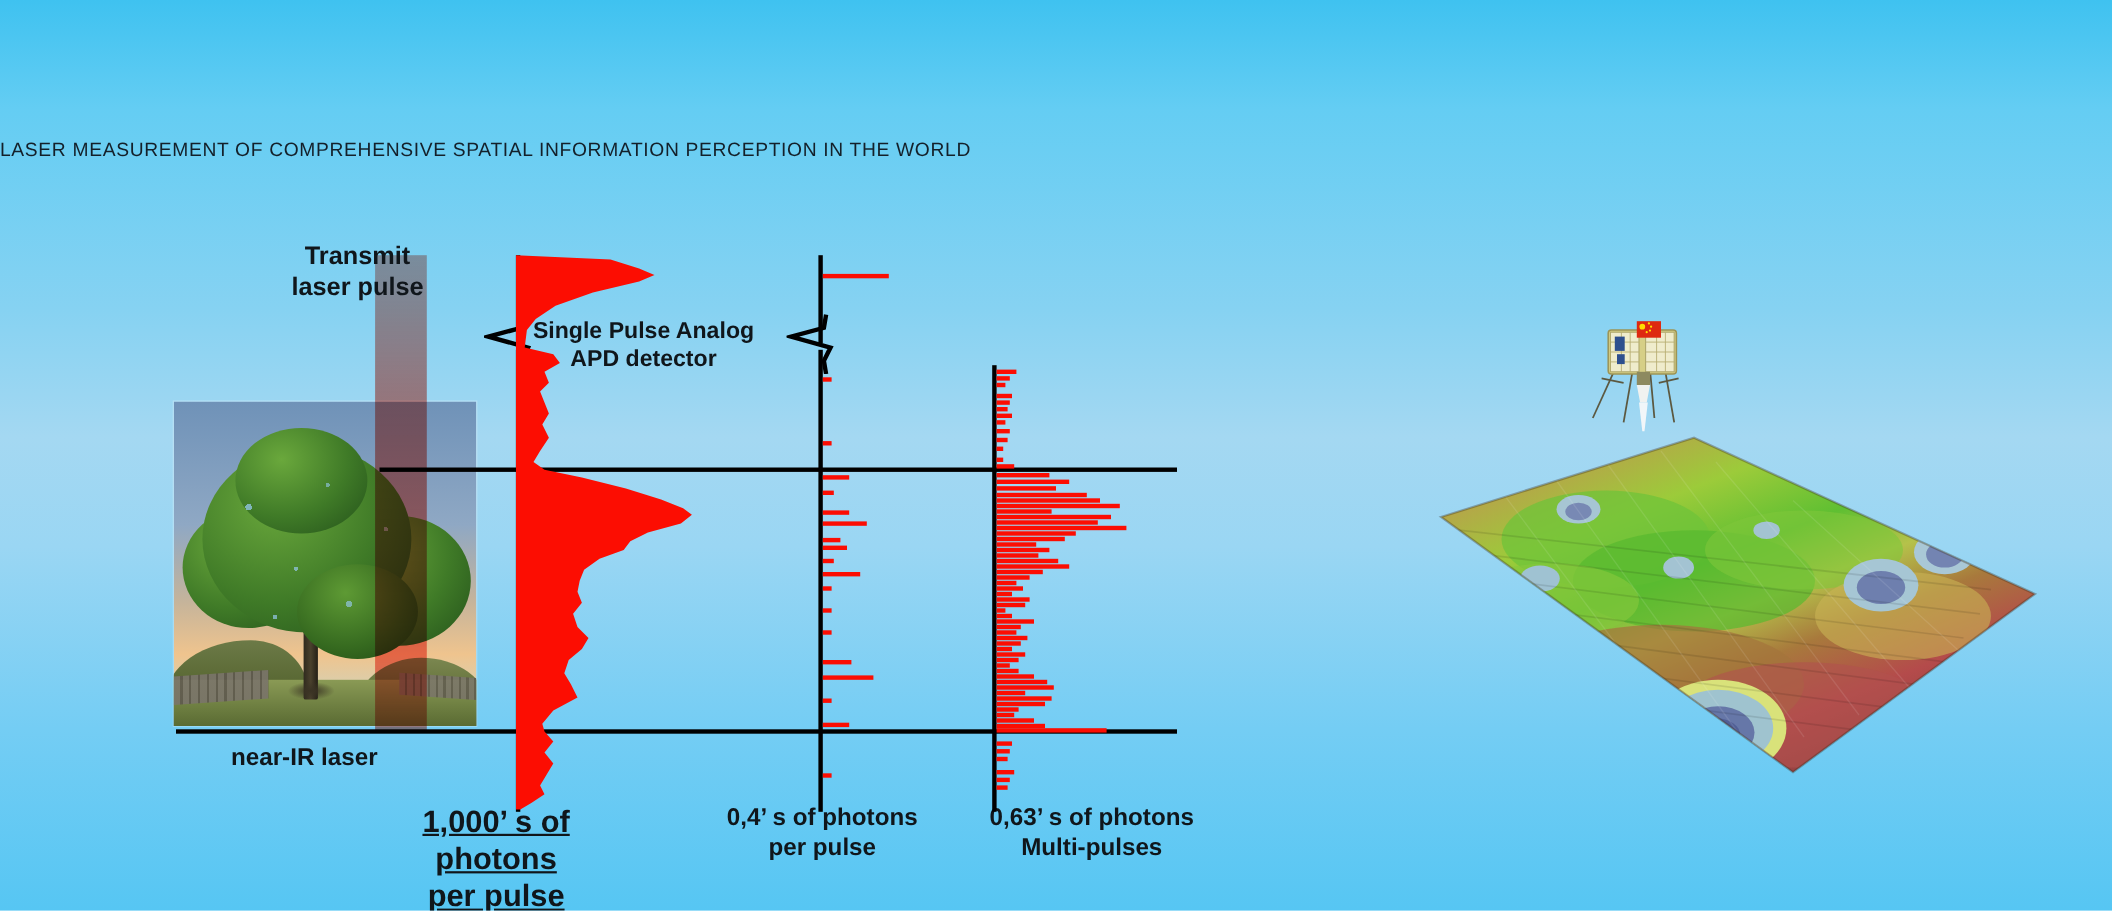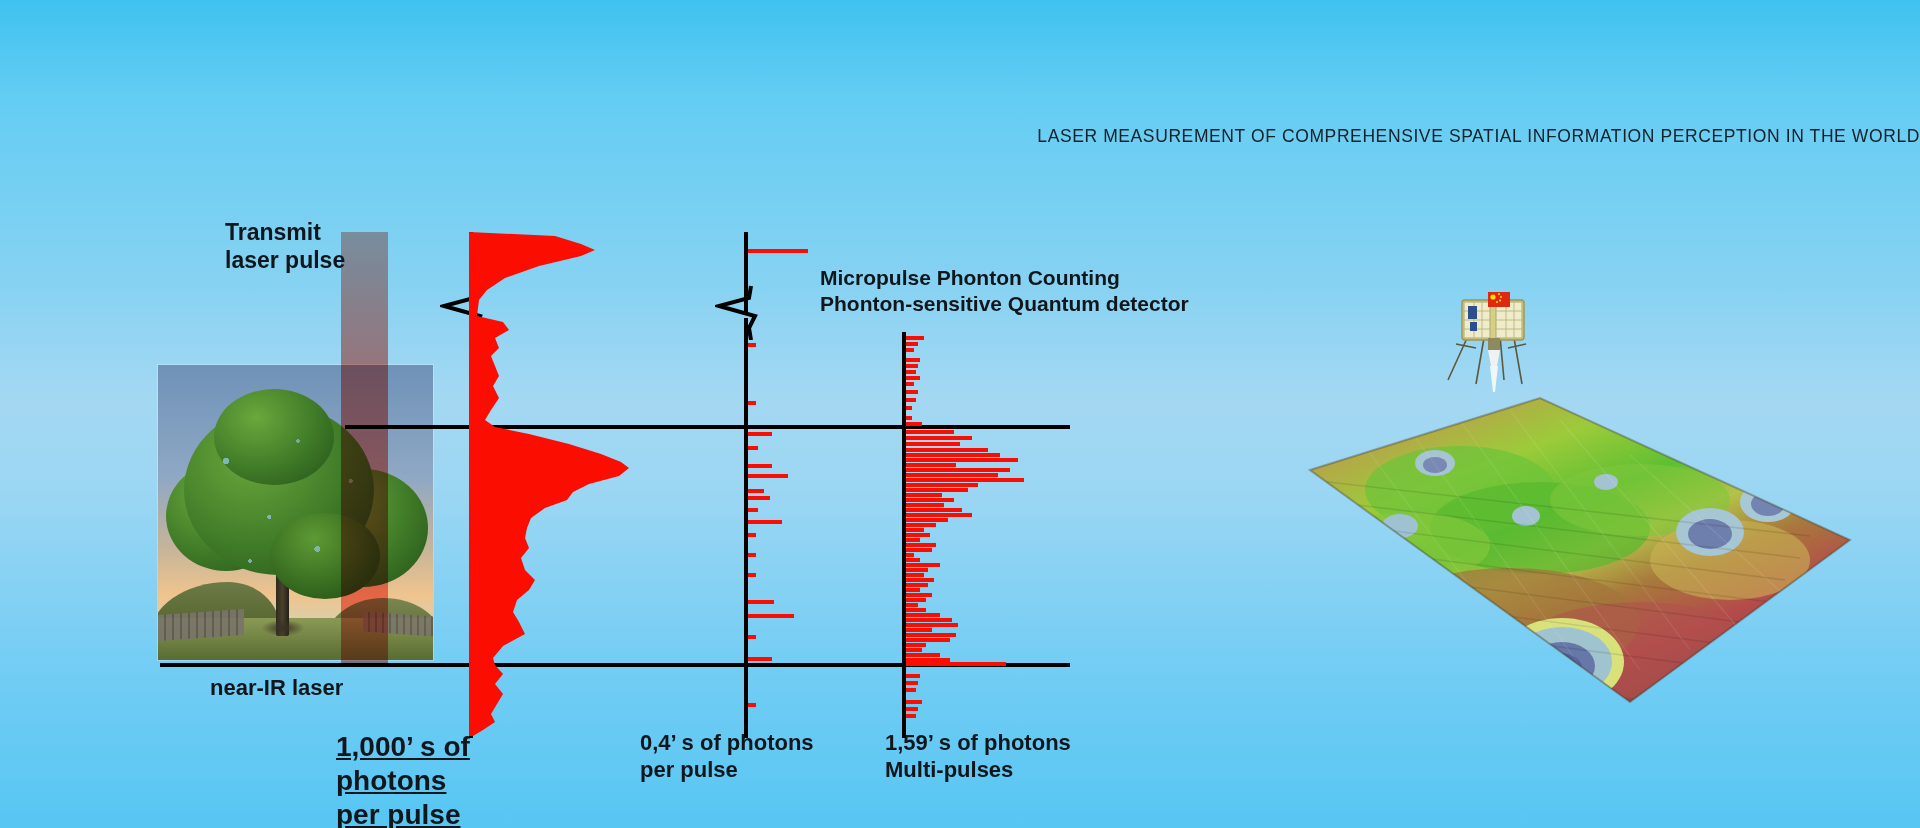--- a/index.html
+++ b/index.html
@@ -13,29 +13,29 @@
     overflow:hidden;
   }
   
   #title{
     position:absolute;left:0;top:50px;width:1920px;text-align:center;
     font-size:58px;font-weight:bold;color:#12181c;letter-spacing:2px;
     font-family:"DejaVu Sans","Liberation Sans",sans-serif;
     text-shadow:0 1px 0 rgba(0,0,0,.15);
   }
   #subtitle{
-    position:absolute;left:0;top:126px;width:1920px;text-align:right;
+    position:absolute;left:0;top:126px;width:1920px;text-align:left;
     font-size:17.5px;color:#14202a;letter-spacing:.6px;font-weight:400;
     font-family:"Liberation Sans","DejaVu Sans",sans-serif;
   }
   
   .lbl{
     position:absolute;color:#10161b;font-weight:bold;
     font-family:"Liberation Sans","DejaVu Sans",sans-serif;
-    line-height:1.22;white-space:pre-line;
+    line-height:1.22;white-space:pre-line;text-align:center;
   }
   
   #photo{
     position:absolute;left:158px;top:365px;width:275px;height:295px;
     box-shadow:0 0 0 1px rgba(255,255,255,.25);
     overflow:hidden;
   }
   #photo .sky{
     position:absolute;inset:0;
     background:linear-gradient(180deg,#6f92b8 0%,#8fa8c4 38%,#c6b49a 62%,#efc48e 78%,#d9cfae 88%,#7f8d55 100%);
@@ -130,31 +130,31 @@
     <div class="canopy c4"></div>
     <div class="canopy c5"></div>
     <div class="speckle"></div>
   </div>
 
   <div id="beam"></div>
 
   <div class="lbl" style="left:225px;top:218px;width:200px;font-size:23px;">Transmit
 laser pulse</div>
 
-
-  <div class="lbl" style="left:820px;top:265px;width:420px;font-size:21px;">Micropulse Phonton Counting
-Phonton-sensitive Quantum detector</div>
+  <div class="lbl" style="left:455px;top:288px;width:260px;font-size:21px;">Single Pulse Analog
+APD detector</div>
+
 
   <div class="lbl" style="left:210px;top:675px;width:220px;font-size:22px;text-align:left;">near-IR laser</div>
 
   <div class="lbl" style="left:336px;top:730px;width:230px;font-size:28px;text-decoration:underline;">1,000’ s of photons
 per pulse</div>
   <div class="lbl" style="left:640px;top:730px;width:215px;font-size:22px;">0,4’ s of photons
 per pulse</div>
-  <div class="lbl" style="left:885px;top:730px;width:215px;font-size:22px;">1,59’ s of photons
+  <div class="lbl" style="left:885px;top:730px;width:215px;font-size:22px;">0,63’ s of photons
 Multi-pulses</div>
 
   <div class="hline" style="left:345px;top:425px;width:725px;"></div>
   <div class="hline" style="left:160px;top:663px;width:910px;"></div>
   <div class="hline" style="left:345px;top:425px;width:0;"></div>
 
   <div class="hline" style="left:345px;top:425px;width:0px;height:0;"></div>
 
   <div class="vaxis" style="left:469px;top:232px;height:80px;"></div>
   <div class="vaxis" style="left:469px;top:318px;height:420px;"></div>

